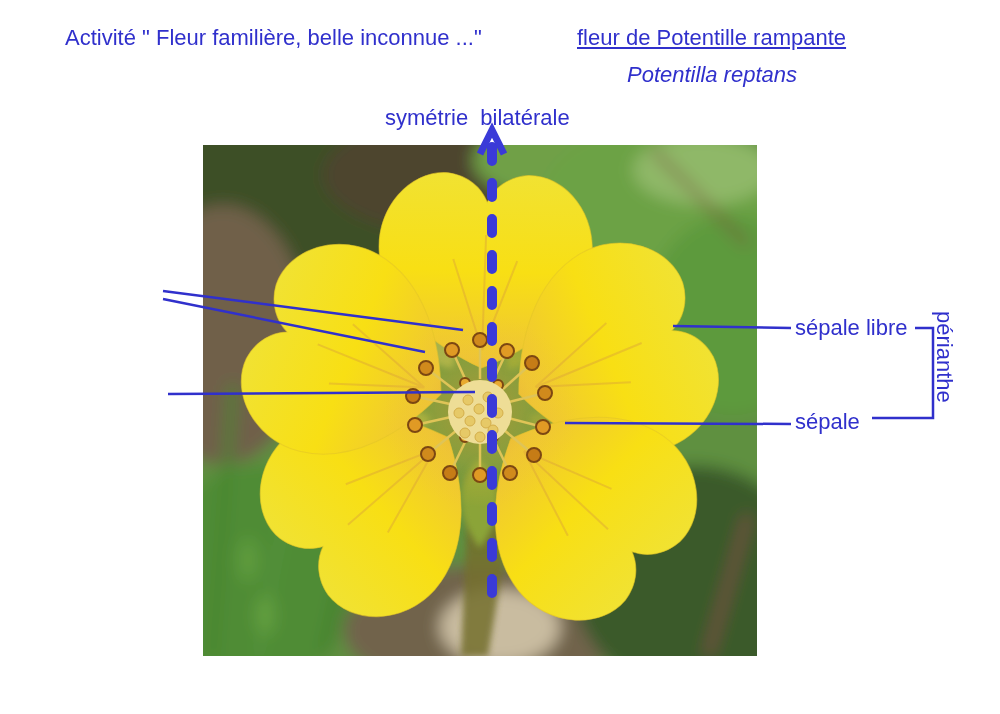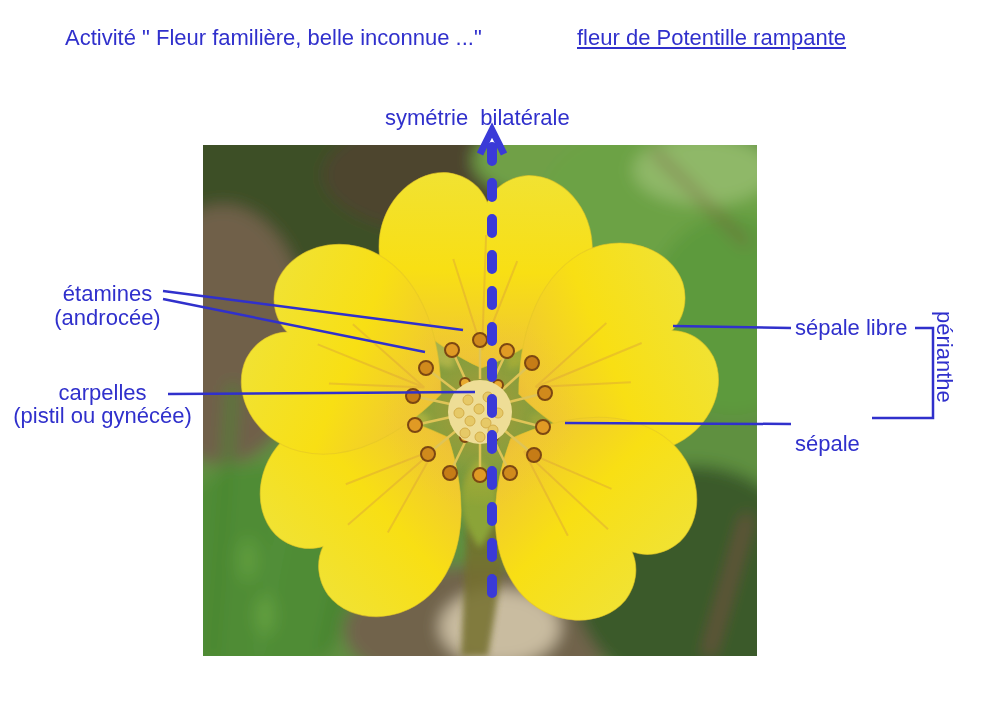--- a/index.html
+++ b/index.html
@@ -13,21 +13,21 @@
     position:absolute; color:var(--accent);
     font-size:22px; line-height:24px; white-space:nowrap; z-index:3;
   }
   .title-left  { left:65px;  top:26px; }
   .title-right { left:577px; top:26px;text-decoration:underline; }
   .species     { left:627px; top:63px; font-style:italic; }
   .symmetry    { left:385px; top:106px; white-space:pre;text-align:center; }
   .stamens-lbl { left:25px;  top:282px; width:165px; text-align:center; }
   .carpels-lbl { left:0px;   top:381px; width:205px; text-align:center; line-height:23px; }
   .petal-lbl   { left:795px; top:316px; }
-  .sepal-lbl   { left:795px; top:410px;margin-top:22px; }
+  .sepal-lbl   { left:795px; top:410px; }
   .perianth-lbl{ left:932px; top:311px; writing-mode:vertical-rl; }
   .photo {
     position:absolute; left:203px; top:145px; width:554px; height:511px; z-index:1;
   }
   .overlay {
     position:absolute; left:0; top:0; width:1000px; height:714px;
     z-index:2; pointer-events:none;
   }
   .leader  { stroke:var(--accent); stroke-width:2.5; fill:none; }
   .bracket { stroke:var(--accent); stroke-width:2.5; fill:none; }
@@ -35,30 +35,23 @@
              stroke-dasharray:14 22; fill:none; }
   .chevron { stroke:var(--axis); stroke-width:7; fill:none; stroke-linejoin:miter; }
 </style>
 </head>
 <body>
 
 <div class="canvas">
 
   <div class="lbl title-left">Activité " Fleur familière, belle inconnue ..."</div>
   <div class="lbl title-right">fleur de Potentille rampante</div>
+  <div class="lbl species">Potentilla reptans</div>
   <div class="lbl symmetry">symétrie  bilatérale</div>
 
-  <div class="lbl stamens-lbl">
-    <div>étamines</div>
-    <div>(androcée)</div>
-  </div>
-  <div class="lbl carpels-lbl">
-    <div>carpelles</div>
-    <div>(pistil ou gynécée)</div>
-  </div>
 
   <div class="lbl petal-lbl">sépale libre</div>
   <div class="lbl sepal-lbl">sépale</div>
   <div class="lbl perianth-lbl">périanthe</div>
 
   <svg class="photo" viewBox="0 0 554 511" aria-hidden="true">
     <defs>
       <filter id="blur8" x="-25%" y="-25%" width="150%" height="150%">
           <feGaussianBlur stdDeviation="8"></feGaussianBlur>
         </filter>

